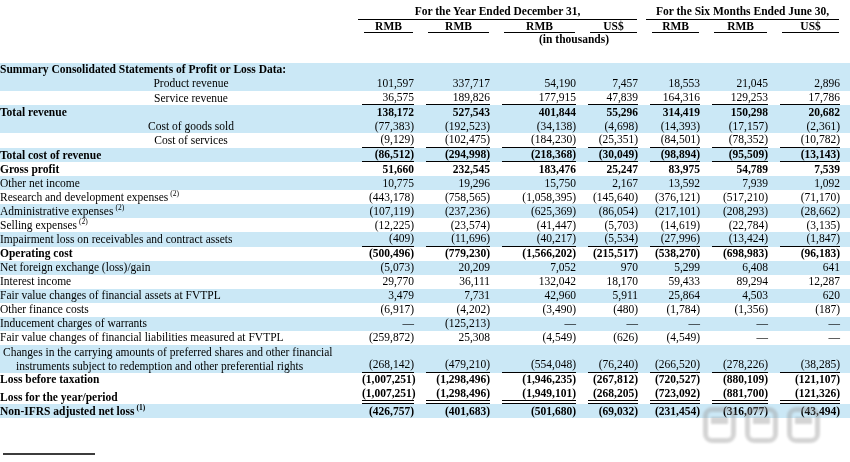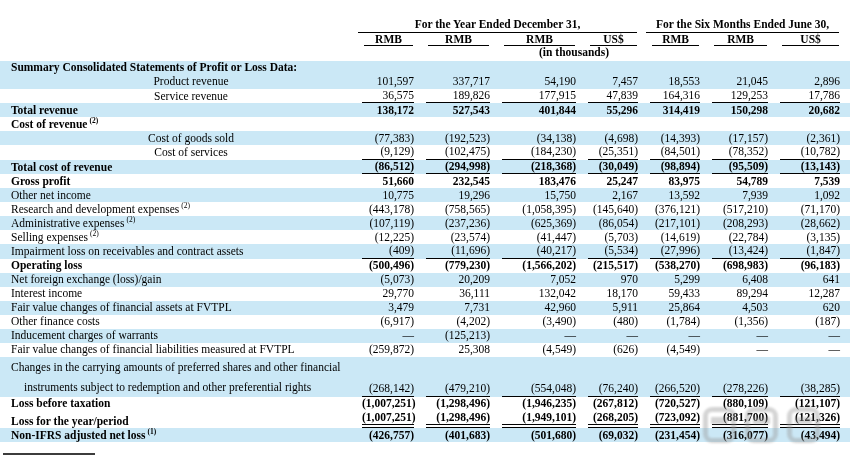--- a/index.html
+++ b/index.html
@@ -1,34 +1,34 @@
 <!DOCTYPE html>
 <html style="--hl: #cbe8f6; --rule: #000000; --text: #000000; --bg: #ffffff;"><head>
 <meta charset="utf-8">
 <style>
   :root{
     --hl:#cbe8f6; --rule:#000000; --text:#000000; --bg:#ffffff;
   }
   html,body{margin:0;padding:0;background:var(--bg);}
   .page{position:relative;width:850px;height:462px;background:var(--bg);overflow:hidden;
         font-family:"Liberation Serif", serif;color:var(--text);}
-  table{border-collapse:collapse;table-layout:fixed;width:850px;margin-top:18px;}
+  table{border-collapse:collapse;table-layout:fixed;width:850px;margin-top:5px;}
   td{padding:0;vertical-align:bottom;font-size:11.5px;line-height:13.5px;white-space:nowrap;overflow:visible;}
   
   thead td{font-weight:bold;text-align:center;line-height:12.5px;}
   .ghv{border-bottom:1.5px solid var(--rule);margin:0 3px 0 6px;padding-bottom:1px;}
   .uv{border-bottom:1.5px solid var(--rule);margin:0 3px 1px 12px;padding-bottom:0;}
-  .unit-note{text-align:center;font-weight:bold;padding-left:16px;line-height:11.5px;padding-bottom:2px;}
+  .unit-note{text-align:center;font-weight:bold;padding-left:16px;line-height:11.5px;padding-bottom:17px;}
   
   tbody tr{height:14px;}
   tbody tr.hl{background:var(--hl);}
   tbody tr.bold td{font-weight:bold;}
-  td.lab{text-align:left;padding-left:11px;}
+  td.lab{text-align:left;padding-left:0;}
   td.lab.ind{padding-left:30px;text-align:center;}
-  td.lab.hang{padding-left:24px;text-indent:-13px;white-space:normal;line-height:20px;}
+  td.lab.hang{padding-left:16px;text-indent:-13px;white-space:normal;line-height:14px;}
   td.num{text-align:right;padding-right:8px;}
   .v{display:block;margin-left:10px;margin-right:-6px;min-height:13px;}
   .v.r1{border-bottom:1.2px solid var(--rule);}
   .v.r2{border-bottom:4px double var(--rule);}
   sup{font-size:7.5px;line-height:0;margin-left:2px;}
   
   .footnote-rule{position:absolute;left:3px;top:453px;width:92px;border-top:2px solid #3c3c3c;}
   
   .watermark{position:absolute;left:703px;top:407px;display:flex;gap:9px;opacity:.42;
              filter:blur(1.3px);pointer-events:none;z-index:5;}
@@ -193,45 +193,20 @@
             <div class="v">314,419</div>
           </td>
           <td class="num">
             <div class="v">150,298</div>
           </td>
           <td class="num">
             <div class="v">20,682</div>
           </td>
           <td></td>
         </tr>
-        <tr class="bold">
-          <td class="lab"><span>Cost of revenue</span><sup>(2)</sup></td>
-          <td class="num">
-            <div class="v"></div>
-          </td>
-          <td class="num">
-            <div class="v"></div>
-          </td>
-          <td class="num">
-            <div class="v"></div>
-          </td>
-          <td class="num">
-            <div class="v"></div>
-          </td>
-          <td class="num">
-            <div class="v"></div>
-          </td>
-          <td class="num">
-            <div class="v"></div>
-          </td>
-          <td class="num">
-            <div class="v"></div>
-          </td>
-          <td></td>
-        </tr>
         <tr class="hl">
           <td class="lab ind"><span>Cost of goods sold</span></td>
           <td class="num">
             <div class="v">(77,383)</div>
           </td>
           <td class="num">
             <div class="v">(192,523)</div>
           </td>
           <td class="num">
             <div class="v">(34,138)</div>
@@ -444,21 +419,21 @@
           </td>
           <td class="num">
             <div class="v r1">(13,424)</div>
           </td>
           <td class="num">
             <div class="v r1">(1,847)</div>
           </td>
           <td></td>
         </tr>
         <tr class="bold">
-          <td class="lab"><span>Operating loss</span></td>
+          <td class="lab"><span>Operating cost</span></td>
           <td class="num">
             <div class="v">(500,496)</div>
           </td>
           <td class="num">
             <div class="v">(779,230)</div>
           </td>
           <td class="num">
             <div class="v">(1,566,202)</div>
           </td>
           <td class="num">

